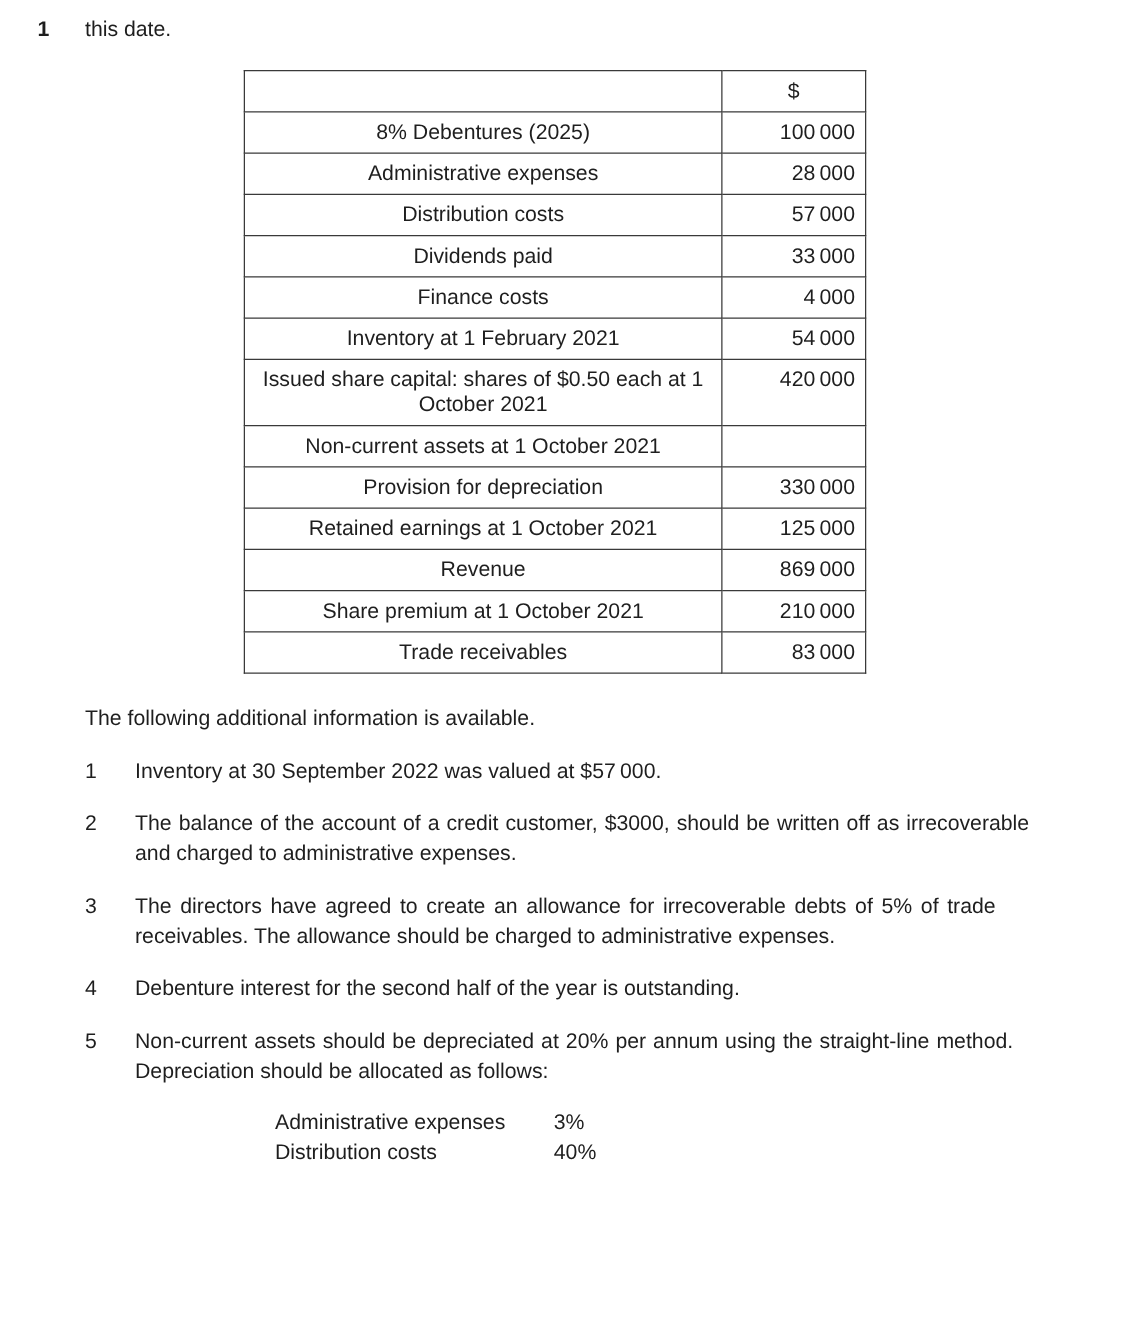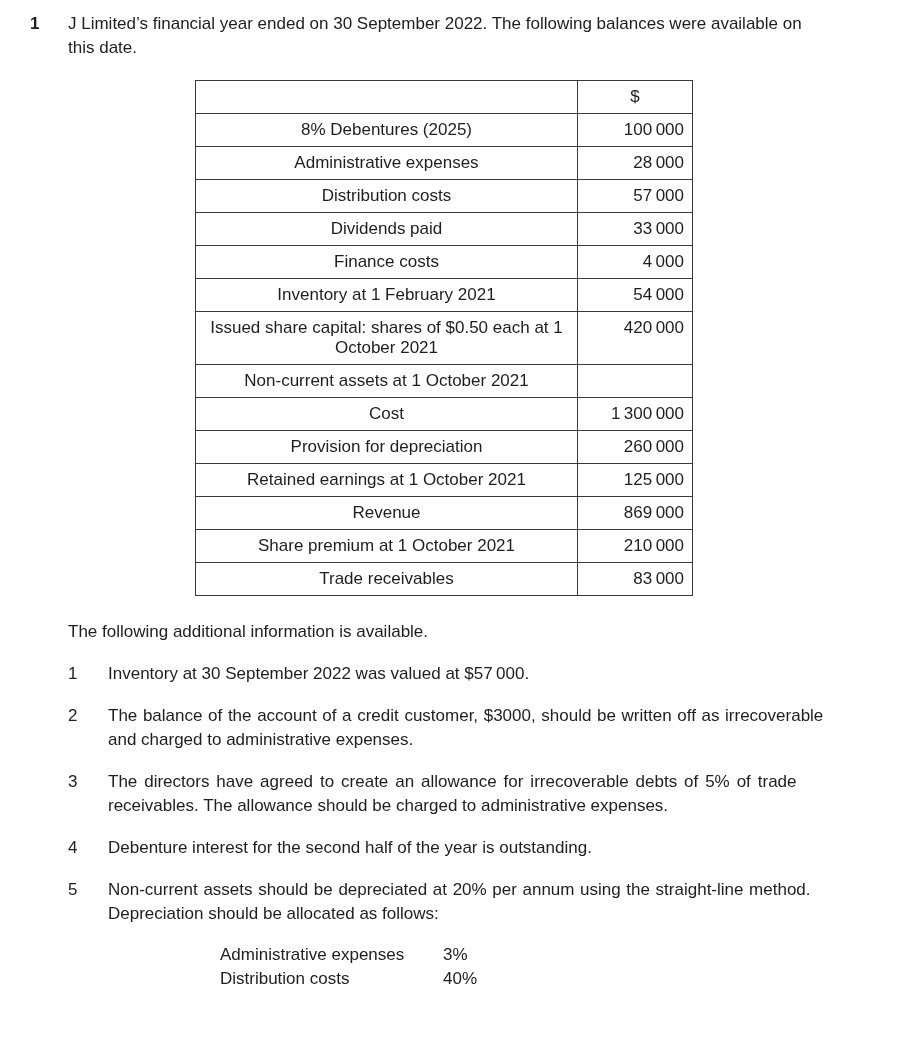--- a/index.html
+++ b/index.html
@@ -79,21 +79,20 @@
 </style>
 </head>
 <body>
 
 <div class="page">
   <div class="q-row">
     <div class="q-num">1</div>
     <div class="q-body">
 
       <div class="para">
-        <div class="line">J Limited’s financial year ended on 30 September 2022. The following balances were available on</div>
         <div class="line">this date.</div>
       </div>
 
       <table class="balances">
         <tbody>
             <tr>
           <th class="label-col"></th>
           <th class="value-col">$</th>
         </tr>
         <tr>
@@ -122,26 +121,22 @@
         </tr>
         <tr>
           <td class="label-col">Issued share capital: shares of $0.50 each at 1 October 2021</td>
           <td class="value-col">420 000</td>
         </tr>
         <tr>
           <td class="label-col">Non-current assets at 1 October 2021</td>
           <td class="value-col"></td>
         </tr>
         <tr>
-          <td class="label-col indent">Cost</td>
-          <td class="value-col">1 300 000</td>
-        </tr>
-        <tr>
           <td class="label-col indent">Provision for depreciation</td>
-          <td class="value-col">260 000</td>
+          <td class="value-col">330 000</td>
         </tr>
         <tr>
           <td class="label-col">Retained earnings at 1 October 2021</td>
           <td class="value-col">125 000</td>
         </tr>
         <tr>
           <td class="label-col">Revenue</td>
           <td class="value-col">869 000</td>
         </tr>
         <tr>

